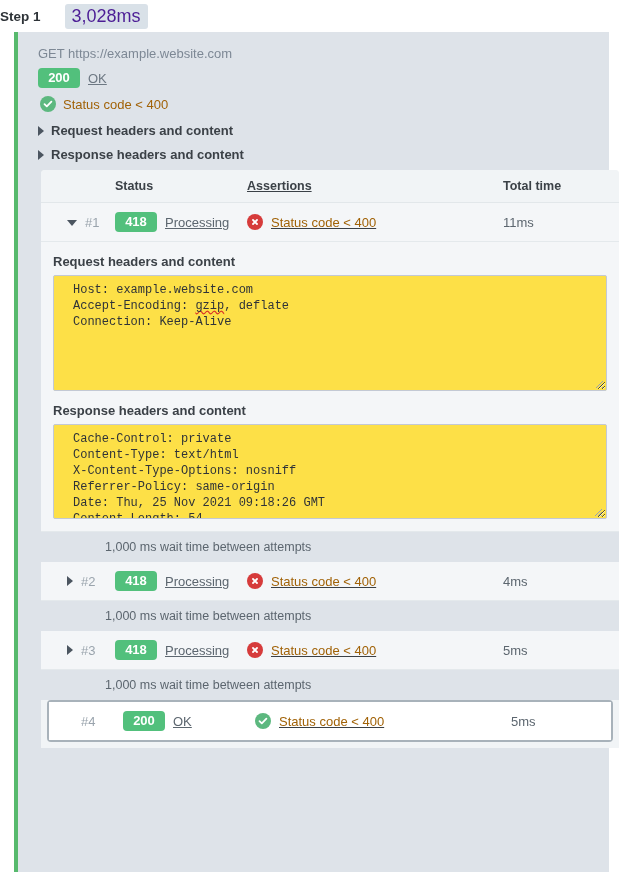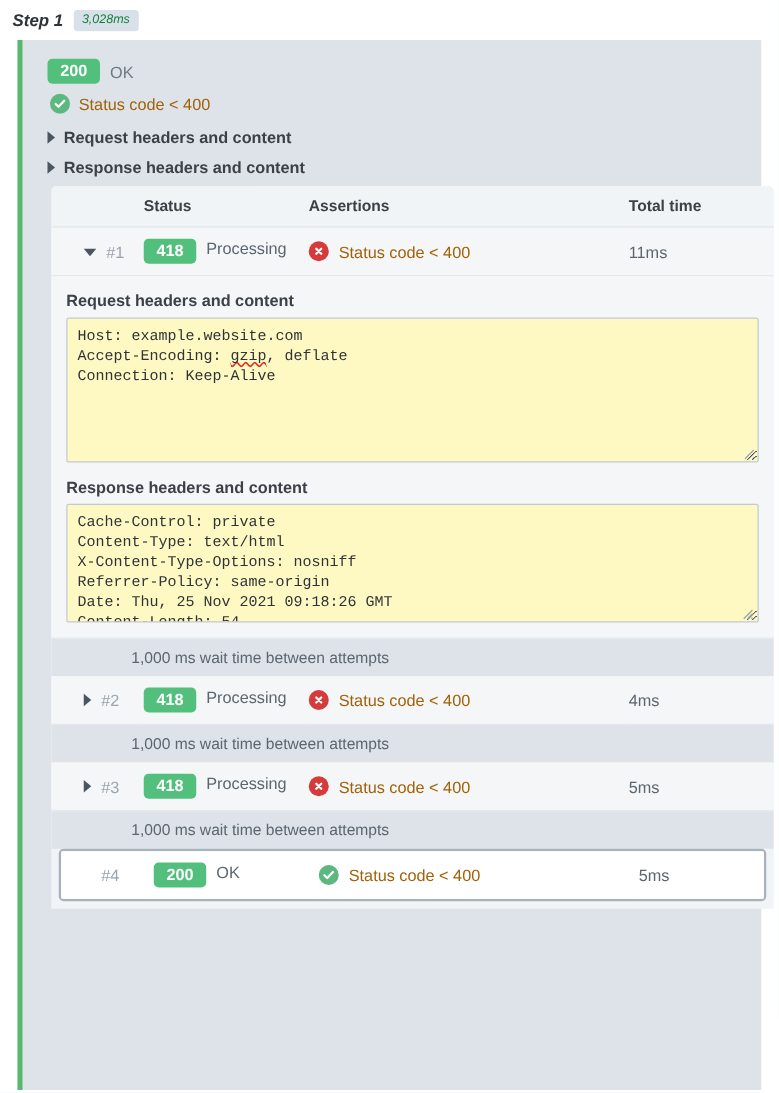--- a/index.html
+++ b/index.html
@@ -14,36 +14,36 @@
     font-size: 13px;
     color: #3b4045;
     overflow: hidden;
   }
 
   
   .step-header {
     display: flex;
     align-items: center;
     gap: 8px;
-    padding: 6px 0 6px 10px;
+    padding: 6px 0 6px 0;
     height: 20px;
-    font-style: italic;
   }
   .step-title {
     font-weight: bold;
     font-size: 13.5px;
     color: #2e3338;
   }
   .step-duration {
     background: #d9e1e8;
-    color: #15803d;
+    color: #4c1d95;
     border-radius: 3px;
     padding: 3px 7px 4px 7px;
-    font-size: 10px;
+    font-size: 18px;
     line-height: 1;
+    margin-left: 16px;
   }
 
   
   .step-panel {
     position: relative;
     margin: 0 0 0 14px;
     width: 595px;
     background: #dee3e9;
     min-height: 840px;
     box-sizing: border-box;
@@ -79,20 +79,21 @@
     font-size: 13px;
     border-radius: 4px;
     padding: 3px 8px 4px 8px;
     line-height: 1;
     min-width: 26px;
     text-align: center;
   }
   .status-text {
     color: #6d7883;
     font-size: 13px;
+    text-decoration: underline;
   }
 
   
   .disclosure {
     display: flex;
     align-items: center;
     gap: 7px;
     padding: 5px 0 4px 10px;
     cursor: pointer;
   }
@@ -162,21 +163,21 @@
     text-align: left;
     font-size: 12.5px;
     font-weight: bold;
     color: #3b4147;
     padding: 9px 0 9px 0;
     border-bottom: 1px solid #e2e7ea;
     background: #f1f4f6;
   }
   .col-idx   { width: 62px; padding-left: 12px !important; }
   .col-status{ width: 132px; }
-  .col-assert{ width: 256px; }
+  .col-assert{ width: 256px; text-decoration: underline; }
   .col-time  { width: auto; }
 
   .att-row td {
     padding: 9px 0 9px 0;
     border-bottom: 1px solid #e4e9ec;
     background: #f4f6f8;
     vertical-align: middle;
   }
   .att-row.selected td {
     background: #ffffff;
@@ -190,21 +191,21 @@
     align-items: center;
     gap: 8px;
     padding-left: 12px;
     color: #9aa4ad;
     font-size: 13px;
   }
   .idx-cell .tri { margin-left: 2px; }
 
   .status-cell {
     display: flex;
-    align-items: flex-start;
+    align-items: center;
     gap: 8px;
   }
   .status-cell .status-text { color: #5c666f; }
 
   .assert-cell {
     display: flex;
     align-items: center;
     gap: 8px;
   }
   .time-cell {
@@ -229,28 +230,28 @@
   }
   .detail-title {
     font-weight: bold;
     font-size: 13px;
     color: #3b4147;
     margin: 2px 0 6px 0;
   }
   .ta {
     width: 100%;
     box-sizing: border-box;
-    background: #fef9c3;
+    background: #fde047;
     border: 1px solid #c3c9d4;
     border-radius: 2px;
     font-family: "Liberation Mono", "DejaVu Sans Mono", monospace;
     font-size: 12px;
     line-height: 16px;
     color: #2f3338;
-    padding: 6px 8px;
+    padding: 6px 19px;
     resize: both;
     overflow: hidden;
     white-space: pre;
     position: relative;
   }
   .ta-req { height: 116px; }
   .ta-resp { height: 95px; }
   .ta-body { height: 84px; margin-top: 10px; }
 
   .resize-grip {
@@ -281,20 +282,21 @@
 <body>
 
 <div class="step-header">
   <span class="step-title">Step 1</span>
   <span class="step-duration">3,028ms</span>
 </div>
 
 <div class="step-panel">
   <div class="green-bar"></div>
 
+  <div class="request-line">GET https://example.website.com</div>
 
   <div class="status-line">
     <span class="badge">200</span>
     <span class="status-text">OK</span>
   </div>
 
   <div class="assertion-row">
     <span class="icon-circle icon-pass">
       <svg width="10" height="10" viewBox="0 0 10 10">
           <path d="M1.5 5.2 L3.8 7.4 L8.4 2.6" stroke="#ffffff" stroke-width="1.8" fill="none" stroke-linecap="round" stroke-linejoin="round"></path>

